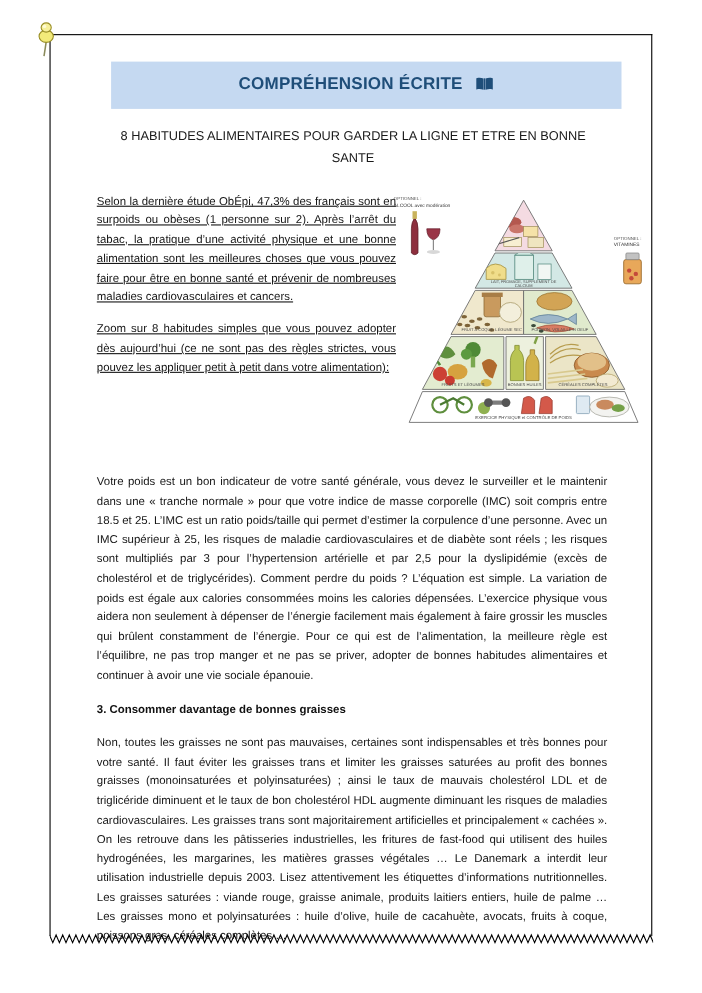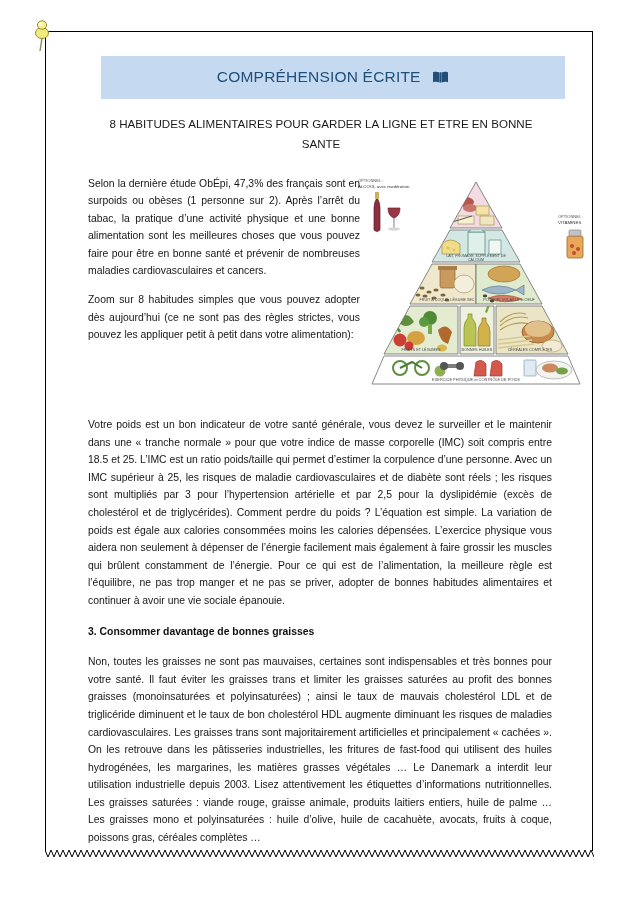--- a/index.html
+++ b/index.html
@@ -69,21 +69,21 @@
     top: 24px;
     width: 464px;
     height: 43px;
     background: #c5d9f1;
     display: flex;
     align-items: center;
     justify-content: center;
   }
   .header-title {
     font-size: 15.5px;
-    font-weight: normal;
+    font-weight: bold;
     color: #1f4e79;
     letter-spacing: 0.2px;
     white-space: nowrap;
   }
   .book-icon {
     display: inline-block;
     margin-left: 7px;
     vertical-align: -2px;
   }
 
@@ -104,21 +104,21 @@
   .intro-col {
     position: absolute;
     left: 42px;
     top: 143px;
     width: 272px;
     font-size: 10.4px;
     line-height: 17.4px;
     text-align: justify;
     color: #161616;
   }
-  .intro-col p { margin: 0 0 12px 0; }
+  .intro-col p { margin: 0 0 12px 0; text-decoration: underline; }
   .intro-col p:last-child { margin-bottom: 0; }
 
   .heading-1 {
     position: absolute;
     left: 42px;
     top: 352px;
     width: 272px;
     font-size: 10.4px;
     line-height: 17.4px;
     font-weight: bold;
@@ -133,21 +133,21 @@
     top: 140px;
     width: 248px;
     height: 232px;
   }
   .pyramid-figure svg { display: block; }
 
   
   .body-col {
     position: absolute;
     left: 42px;
-    top: 384px;
+    top: 398px;
     width: 464px;
     font-size: 10.4px;
     line-height: 17.6px;
     text-align: justify;
     color: #161616;
   }
   .body-col p { margin: 0 0 13px 0; }
   .body-col h3 {
     margin: 0 0 13px 0;
     font-size: 10.4px;

